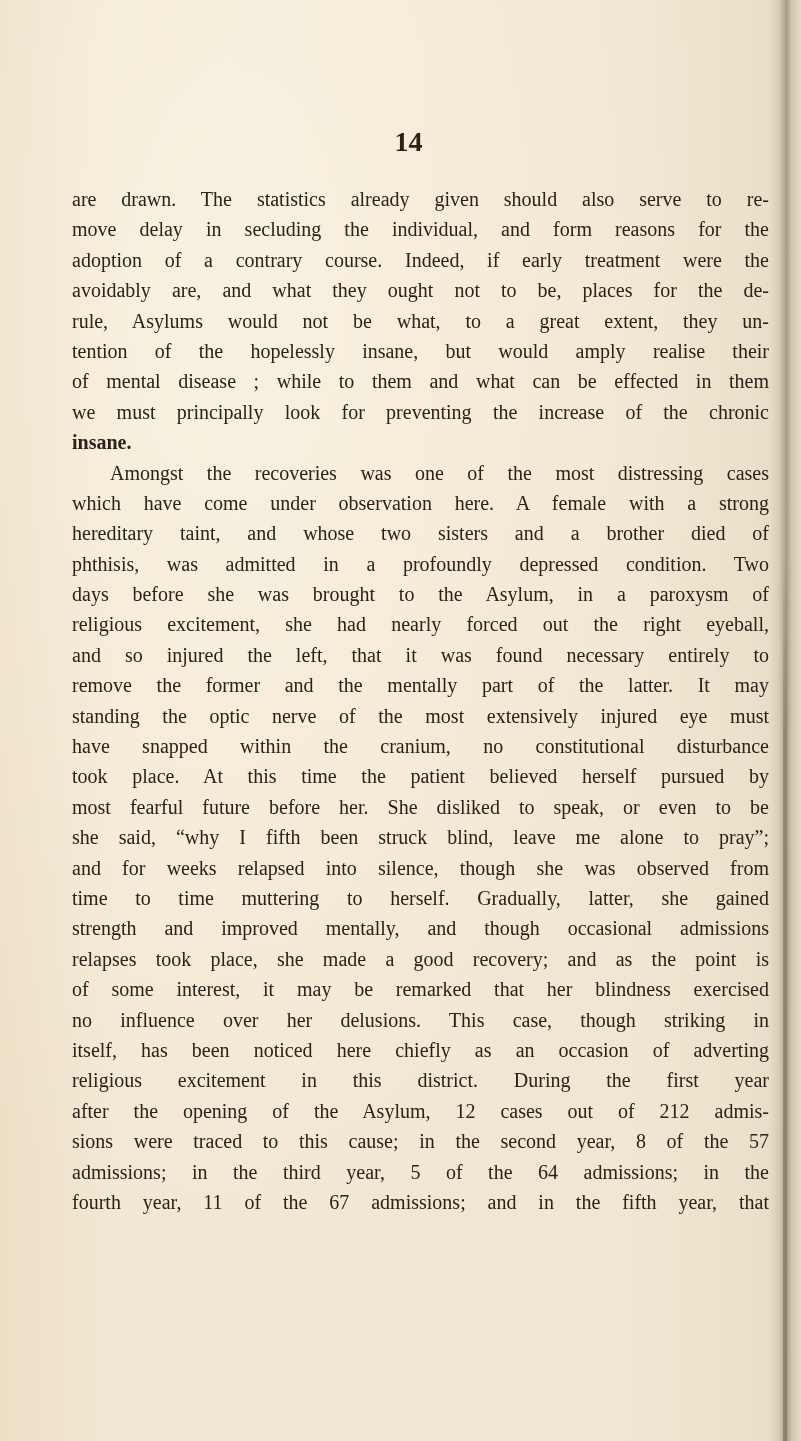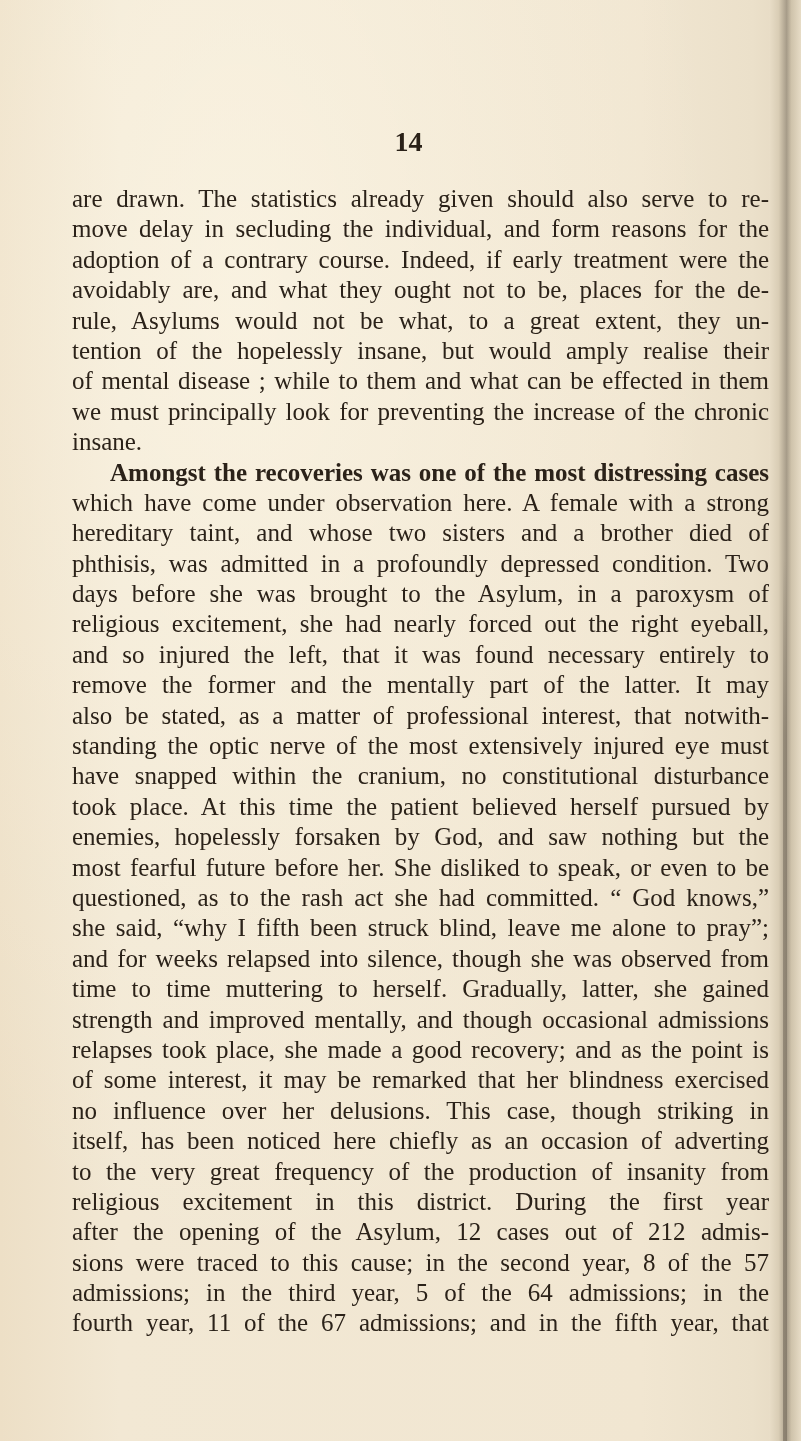--- a/index.html
+++ b/index.html
@@ -25,30 +25,30 @@
   }
   .page-number {
     position: absolute; left: 8px; width: 801px; top: 126px;
     text-align: center; font-size: 28px; font-weight: bold; color: #2a2118;
     font-family: "Liberation Serif", serif;
   }
   .text-block {
     position: absolute; left: 72px; top: 184px; width: 697px;
     color: #2b2219;
     font-family: "Liberation Serif", serif;
-    font-size: 25px;
+    font-size: 20px;
     line-height: 30.4px;
   }
   .line {
     display: block; white-space: nowrap;
     text-align: justify; text-align-last: justify;
     height: 30.4px;
   }
-  .line.last { text-align-last: left; }
-  .line.indent { padding-left: 38px; font-weight: bold; }
+  .line.last { text-align-last: left; font-weight: bold; }
+  .line.indent { padding-left: 38px; }
 </style>
 </head>
 <body>
 
 <div class="page">
   <div class="page-number">14</div>
 
   <div class="text-block">
 
     <div>
@@ -65,36 +65,32 @@
 
     <div>
       <span class="line indent">Amongst the recoveries was one of the most distressing cases</span>
       <span class="line">which have come under observation here.  A female with a strong</span>
       <span class="line">hereditary taint, and whose two sisters and a brother died of</span>
       <span class="line">phthisis, was admitted in a profoundly depressed condition.  Two</span>
       <span class="line">days before she was brought to the Asylum, in a paroxysm of</span>
       <span class="line">religious excitement, she had nearly forced out the right eyeball,</span>
       <span class="line">and so injured the left, that it was found necessary entirely to</span>
       <span class="line">remove the former and the mentally part of the latter.  It may</span>
-      <span class="line">also be stated, as a matter of professional interest, that notwith-</span>
       <span class="line">standing the optic nerve of the most extensively injured eye must</span>
       <span class="line">have snapped within the cranium, no constitutional disturbance</span>
       <span class="line">took place.  At this time the patient believed herself pursued by</span>
-      <span class="line">enemies, hopelessly forsaken by God, and saw nothing but the</span>
       <span class="line">most fearful future before her.  She disliked to speak, or even to be</span>
-      <span class="line">questioned, as to the rash act she had committed.  “ God knows,”</span>
       <span class="line">she said, “why I fifth been struck blind, leave me alone to pray”;</span>
       <span class="line">and for weeks relapsed into silence, though she was observed from</span>
       <span class="line">time to time muttering to herself.  Gradually, latter, she gained</span>
       <span class="line">strength and improved mentally, and though occasional admissions</span>
       <span class="line">relapses took place, she made a good recovery; and as the point is</span>
       <span class="line">of some interest, it may be remarked that her blindness exercised</span>
       <span class="line">no influence over her delusions.  This case, though striking in</span>
       <span class="line">itself, has been noticed here chiefly as an occasion of adverting</span>
-      <span class="line">to the very great frequency of the production of insanity from</span>
       <span class="line">religious excitement in this district.  During the first year</span>
       <span class="line">after the opening of the Asylum, 12 cases out of 212 admis-</span>
       <span class="line">sions were traced to this cause; in the second year, 8 of the 57</span>
       <span class="line">admissions;  in the third year, 5 of the 64 admissions;  in the</span>
       <span class="line">fourth year, 11 of the 67 admissions; and in the fifth year, that</span>
     </div>
   </div>
 
   <div class="gutter"></div>
   <div class="gutter-shadow"></div>

